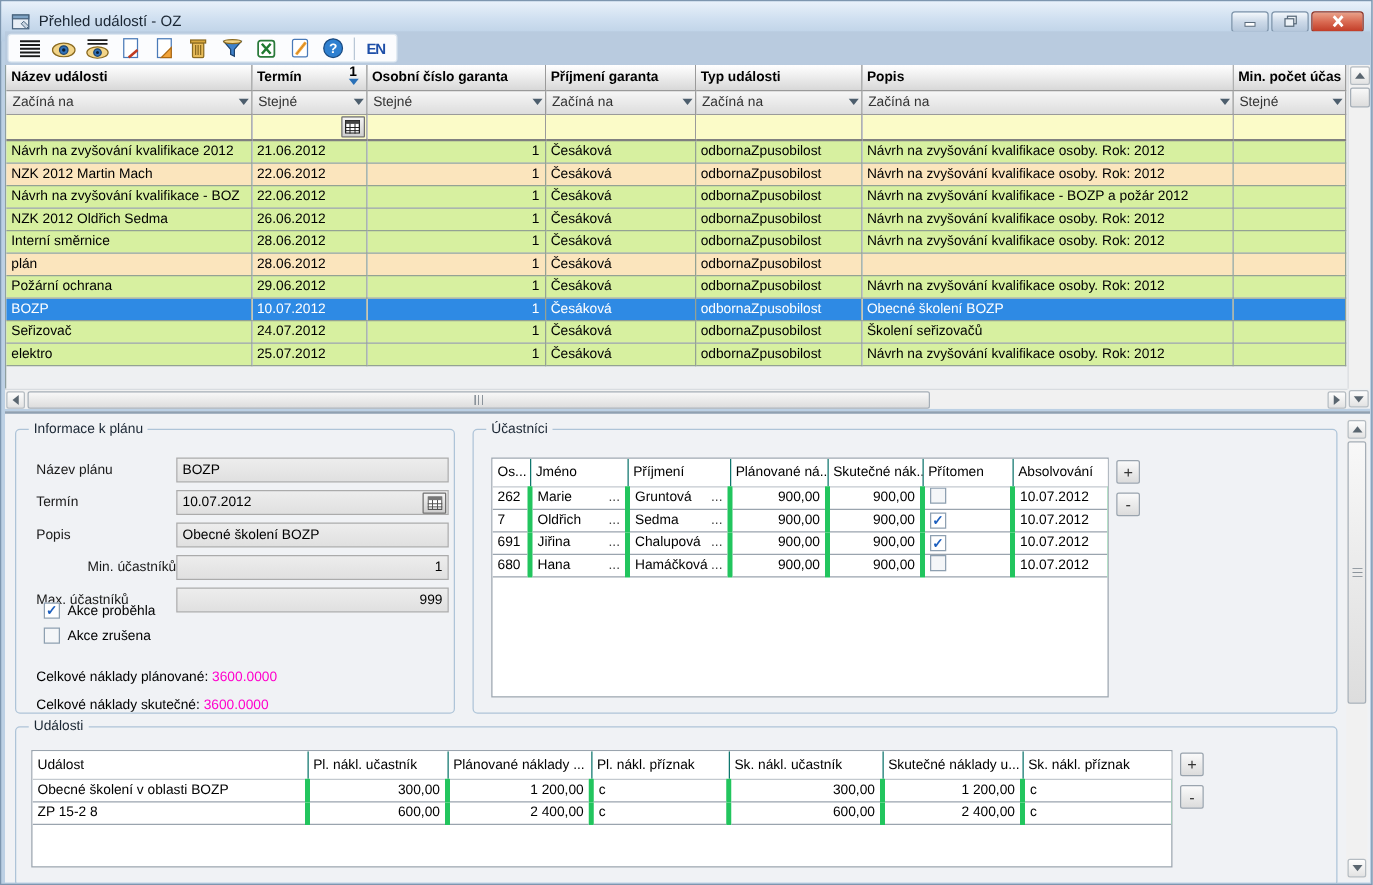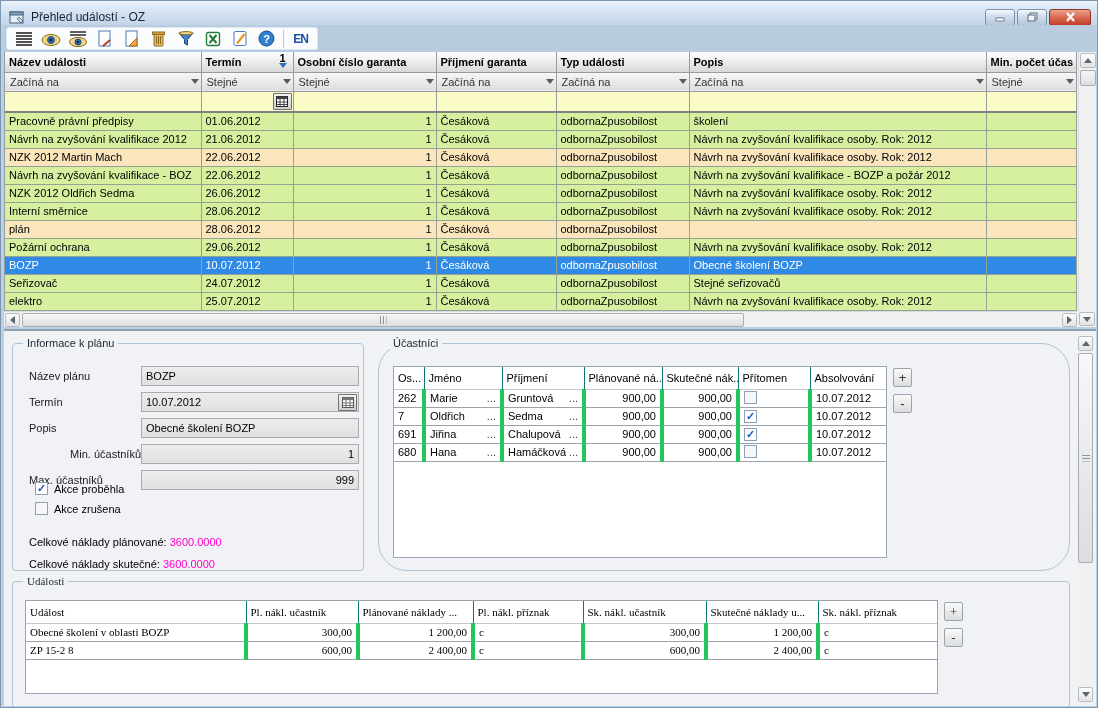--- a/index.html
+++ b/index.html
@@ -301,29 +301,20 @@
               </td>
               <td class="g-e"></td>
               <td class="g-e"></td>
               <td class="g-e"></td>
               <td class="g-e"></td>
               <td class="g-e"></td>
             </tr>
         </thead>
         <tbody id="grid-body">
             <tr class="g-row green">
-              <td>Pracovně právní předpisy</td>
-              <td>01.06.2012</td>
-              <td class="al-r">1</td>
-              <td>Česáková</td>
-              <td>odbornaZpusobilost</td>
-              <td>školení</td>
-              <td></td>
-            </tr>
-            <tr class="g-row green">
               <td>Návrh na zvyšování kvalifikace 2012</td>
               <td>21.06.2012</td>
               <td class="al-r">1</td>
               <td>Česáková</td>
               <td>odbornaZpusobilost</td>
               <td>Návrh na zvyšování kvalifikace osoby. Rok: 2012</td>
               <td></td>
             </tr>
             <tr class="g-row orange">
               <td>NZK 2012 Martin Mach</td>
@@ -387,21 +378,21 @@
               <td>odbornaZpusobilost</td>
               <td>Obecné školení BOZP</td>
               <td></td>
             </tr>
             <tr class="g-row green">
               <td>Seřizovač</td>
               <td>24.07.2012</td>
               <td class="al-r">1</td>
               <td>Česáková</td>
               <td>odbornaZpusobilost</td>
-              <td>Stejné seřizovačů</td>
+              <td>Školení seřizovačů</td>
               <td></td>
             </tr>
             <tr class="g-row green">
               <td>elektro</td>
               <td>25.07.2012</td>
               <td class="al-r">1</td>
               <td>Česáková</td>
               <td>odbornaZpusobilost</td>
               <td>Návrh na zvyšování kvalifikace osoby. Rok: 2012</td>
               <td></td>
@@ -492,21 +483,21 @@
       <div class="total-row" style="left:16px; top:192px;">
         <span>Celkové náklady plánované:</span>
         <span class="total-val">3600.0000</span>
       </div>
       <div class="total-row" style="left:16px; top:214px;">
         <span>Celkové náklady skutečné:</span>
         <span class="total-val">3600.0000</span>
       </div>
     </div>
 
-    <div class="groupbox" style="left:374px; top:12px; width:692px; height:228px;border-radius:29px;">
+    <div class="groupbox" style="left:374px; top:12px; width:692px; height:228px;">
       <span class="group-title">Účastníci</span>
       <div class="sub-wrap" style="left:14px; top:22px; width:494px; height:192px;">
         <table class="sub-table" id="participants-table">
           <colgroup>
             <col style="width:30px">
               <col style="width:78px">
               <col style="width:82px">
               <col style="width:78px">
               <col style="width:76px">
               <col style="width:72px">
@@ -564,21 +555,21 @@
         </table>
       </div>
       <div class="mini-btn" style="left:514px; top:24px;">
           <span>+</span>
         </div>
       <div class="mini-btn" style="left:514px; top:50px;">
           <span>-</span>
         </div>
     </div>
 
-    <div class="groupbox" style="left:8px; top:250px; width:1058px; height:128px;font-family:Liberation Serif, serif;">
+    <div class="groupbox" style="left:8px; top:250px; width:1058px; height:128px;">
       <span class="group-title">Události</span>
       <div class="sub-wrap" style="left:12px; top:18px; width:913px; height:94px;">
         <table class="sub-table" id="events-table">
           <colgroup>
             <col style="width:220px">
               <col style="width:112px">
               <col style="width:115px">
               <col style="width:110px">
               <col style="width:123px">
               <col style="width:112px">

